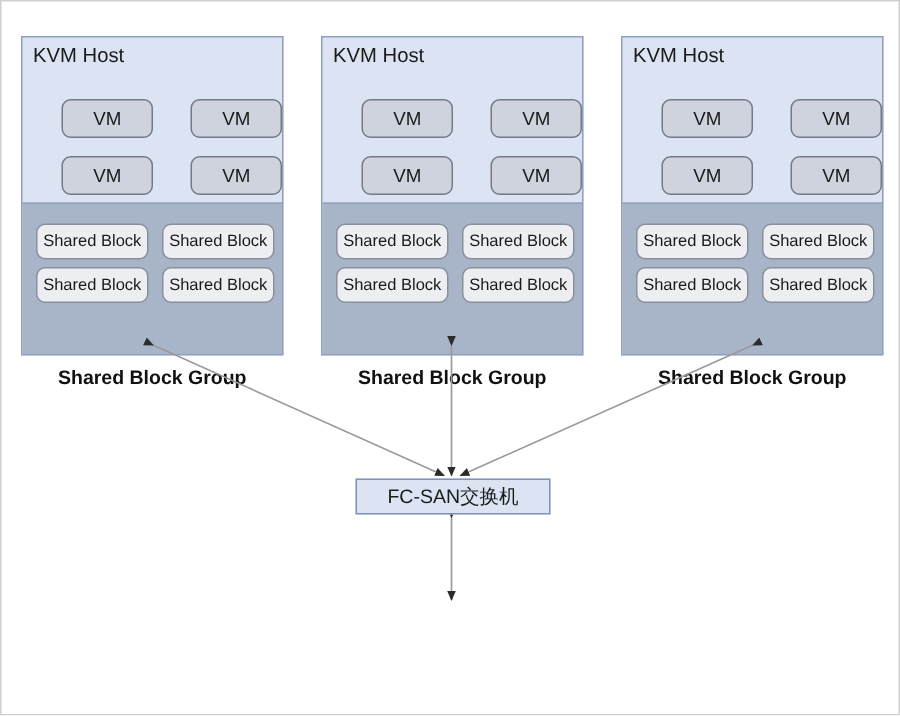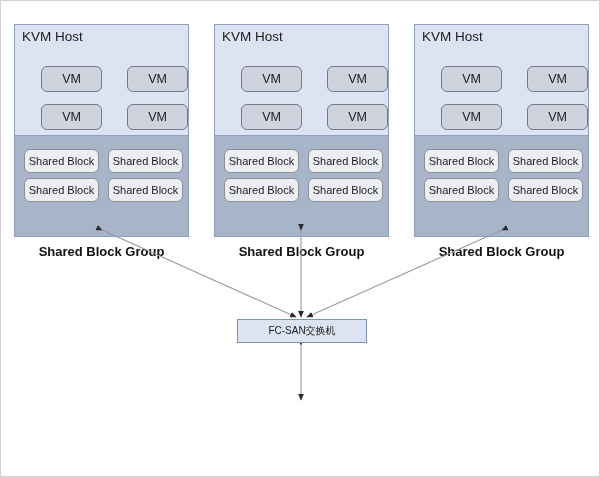--- a/index.html
+++ b/index.html
@@ -109,21 +109,21 @@
 
   
   .node {
     position: absolute;
     box-sizing: border-box;
     border: 1.4px solid #7f93b5;
     background: #dce3f2;
     display: flex;
     align-items: center;
     justify-content: center;
-    font-size: 10px;
+    font-size: 13px;
     color: #1a1a1a;
     white-space: nowrap;
   }
   #fc-san {
     left: 236px;
     top: 318px;
     width: 130px;
     height: 24px;
   }
   #fc-storage {

